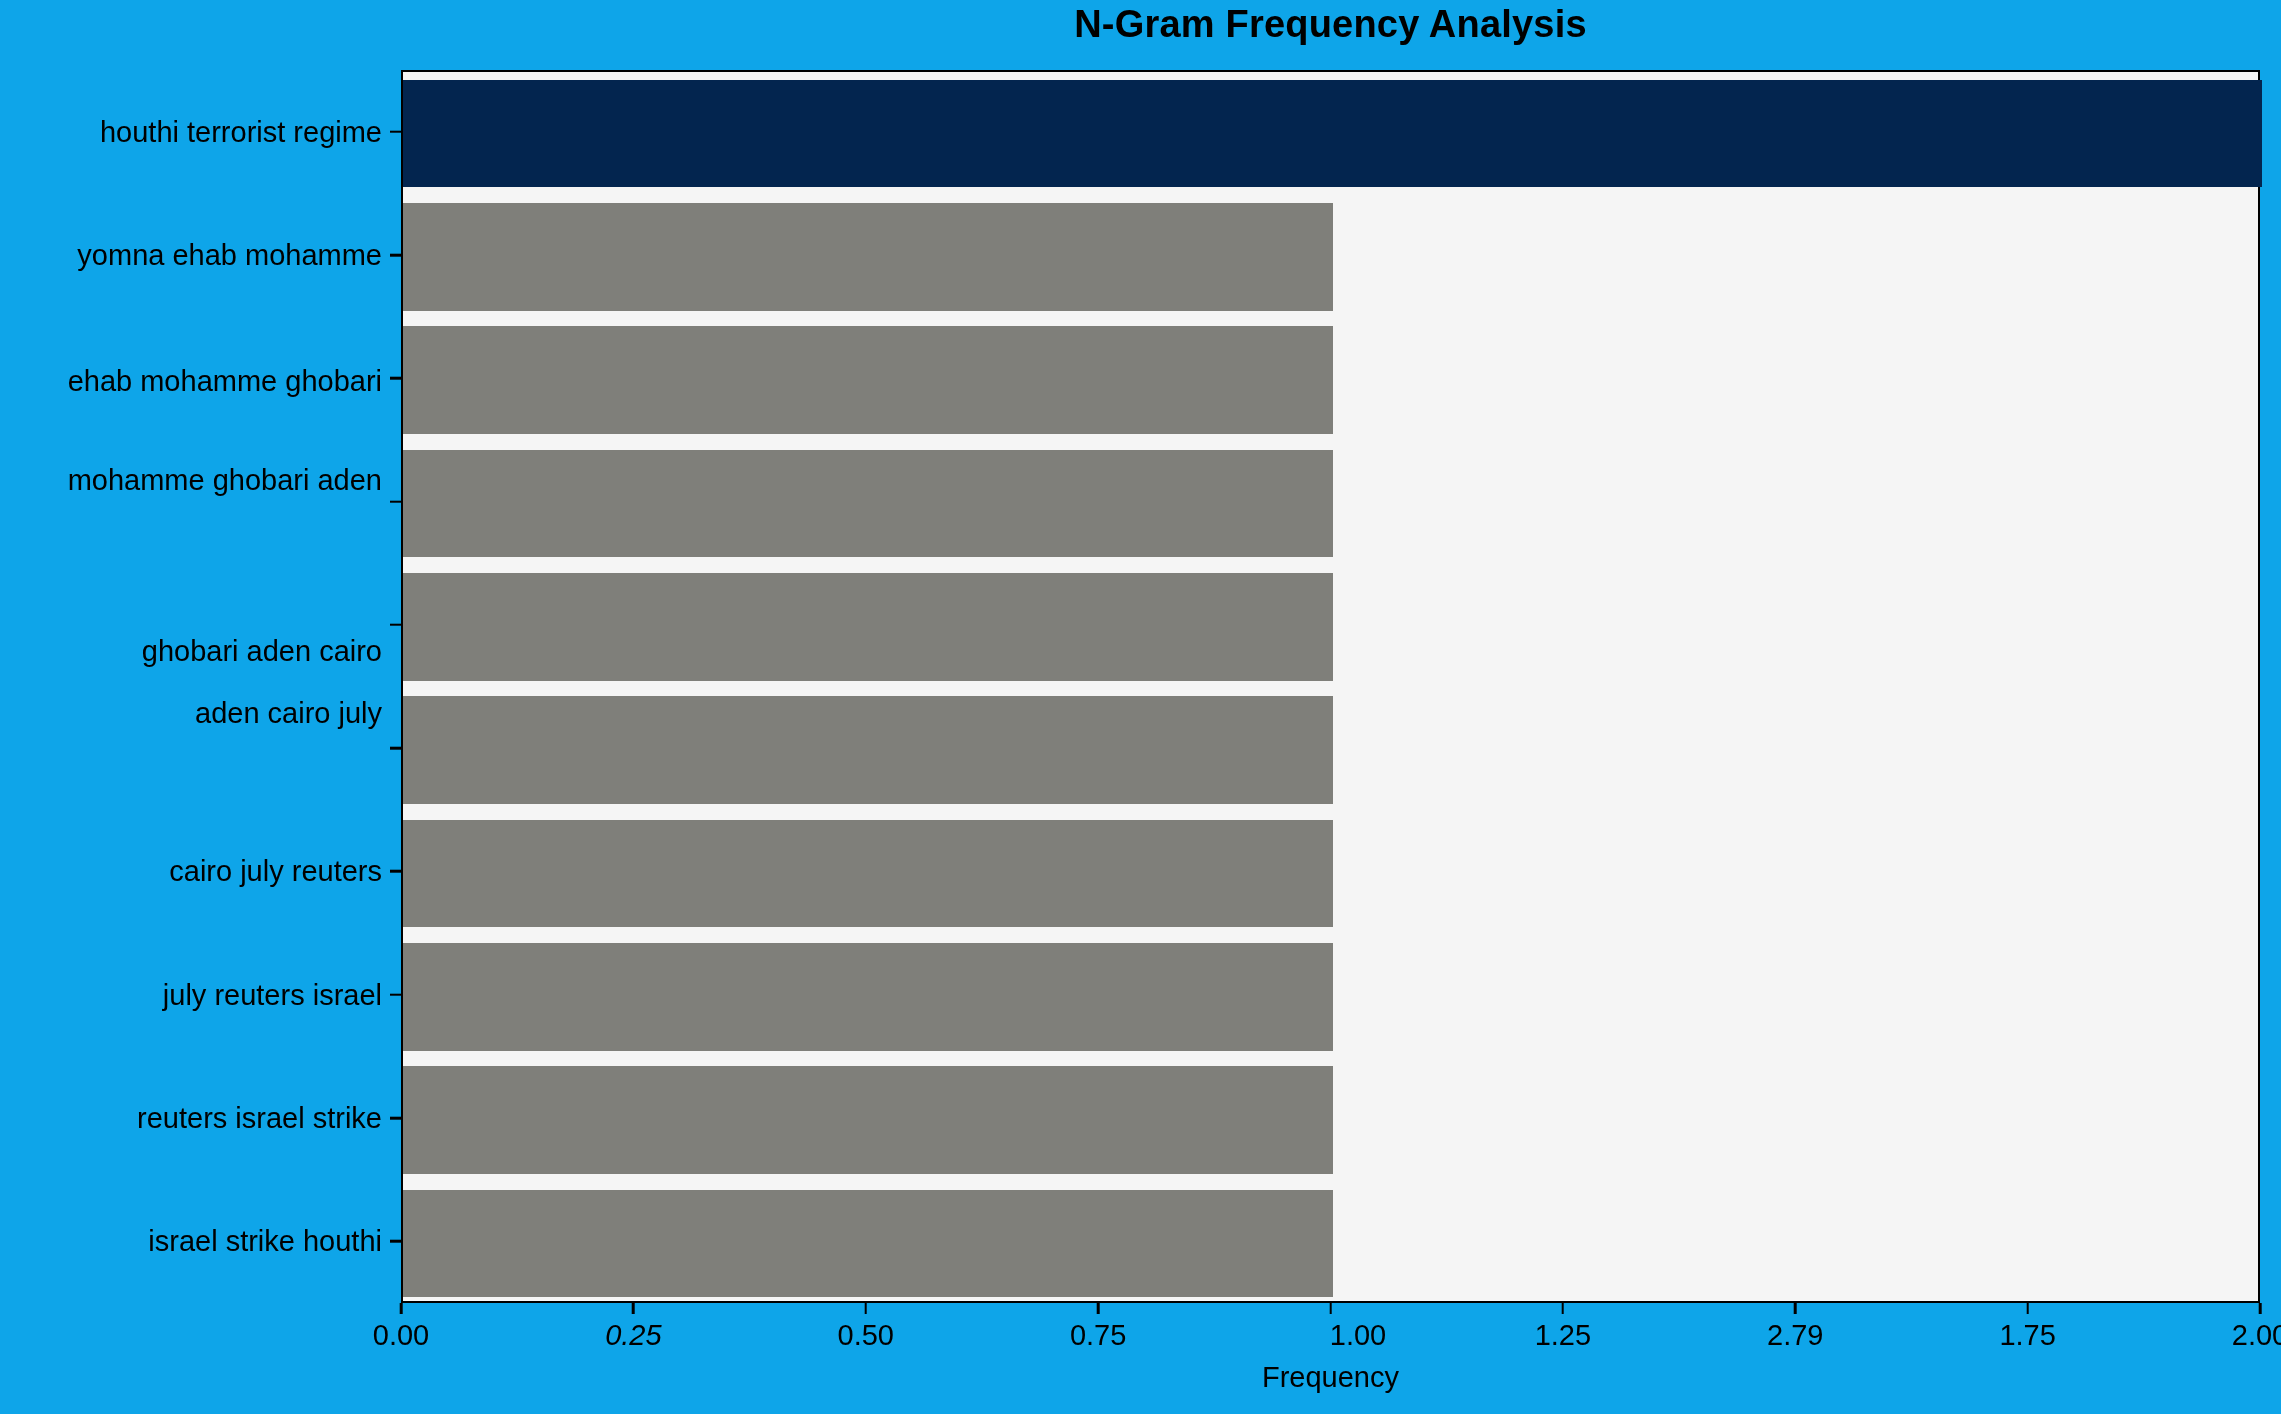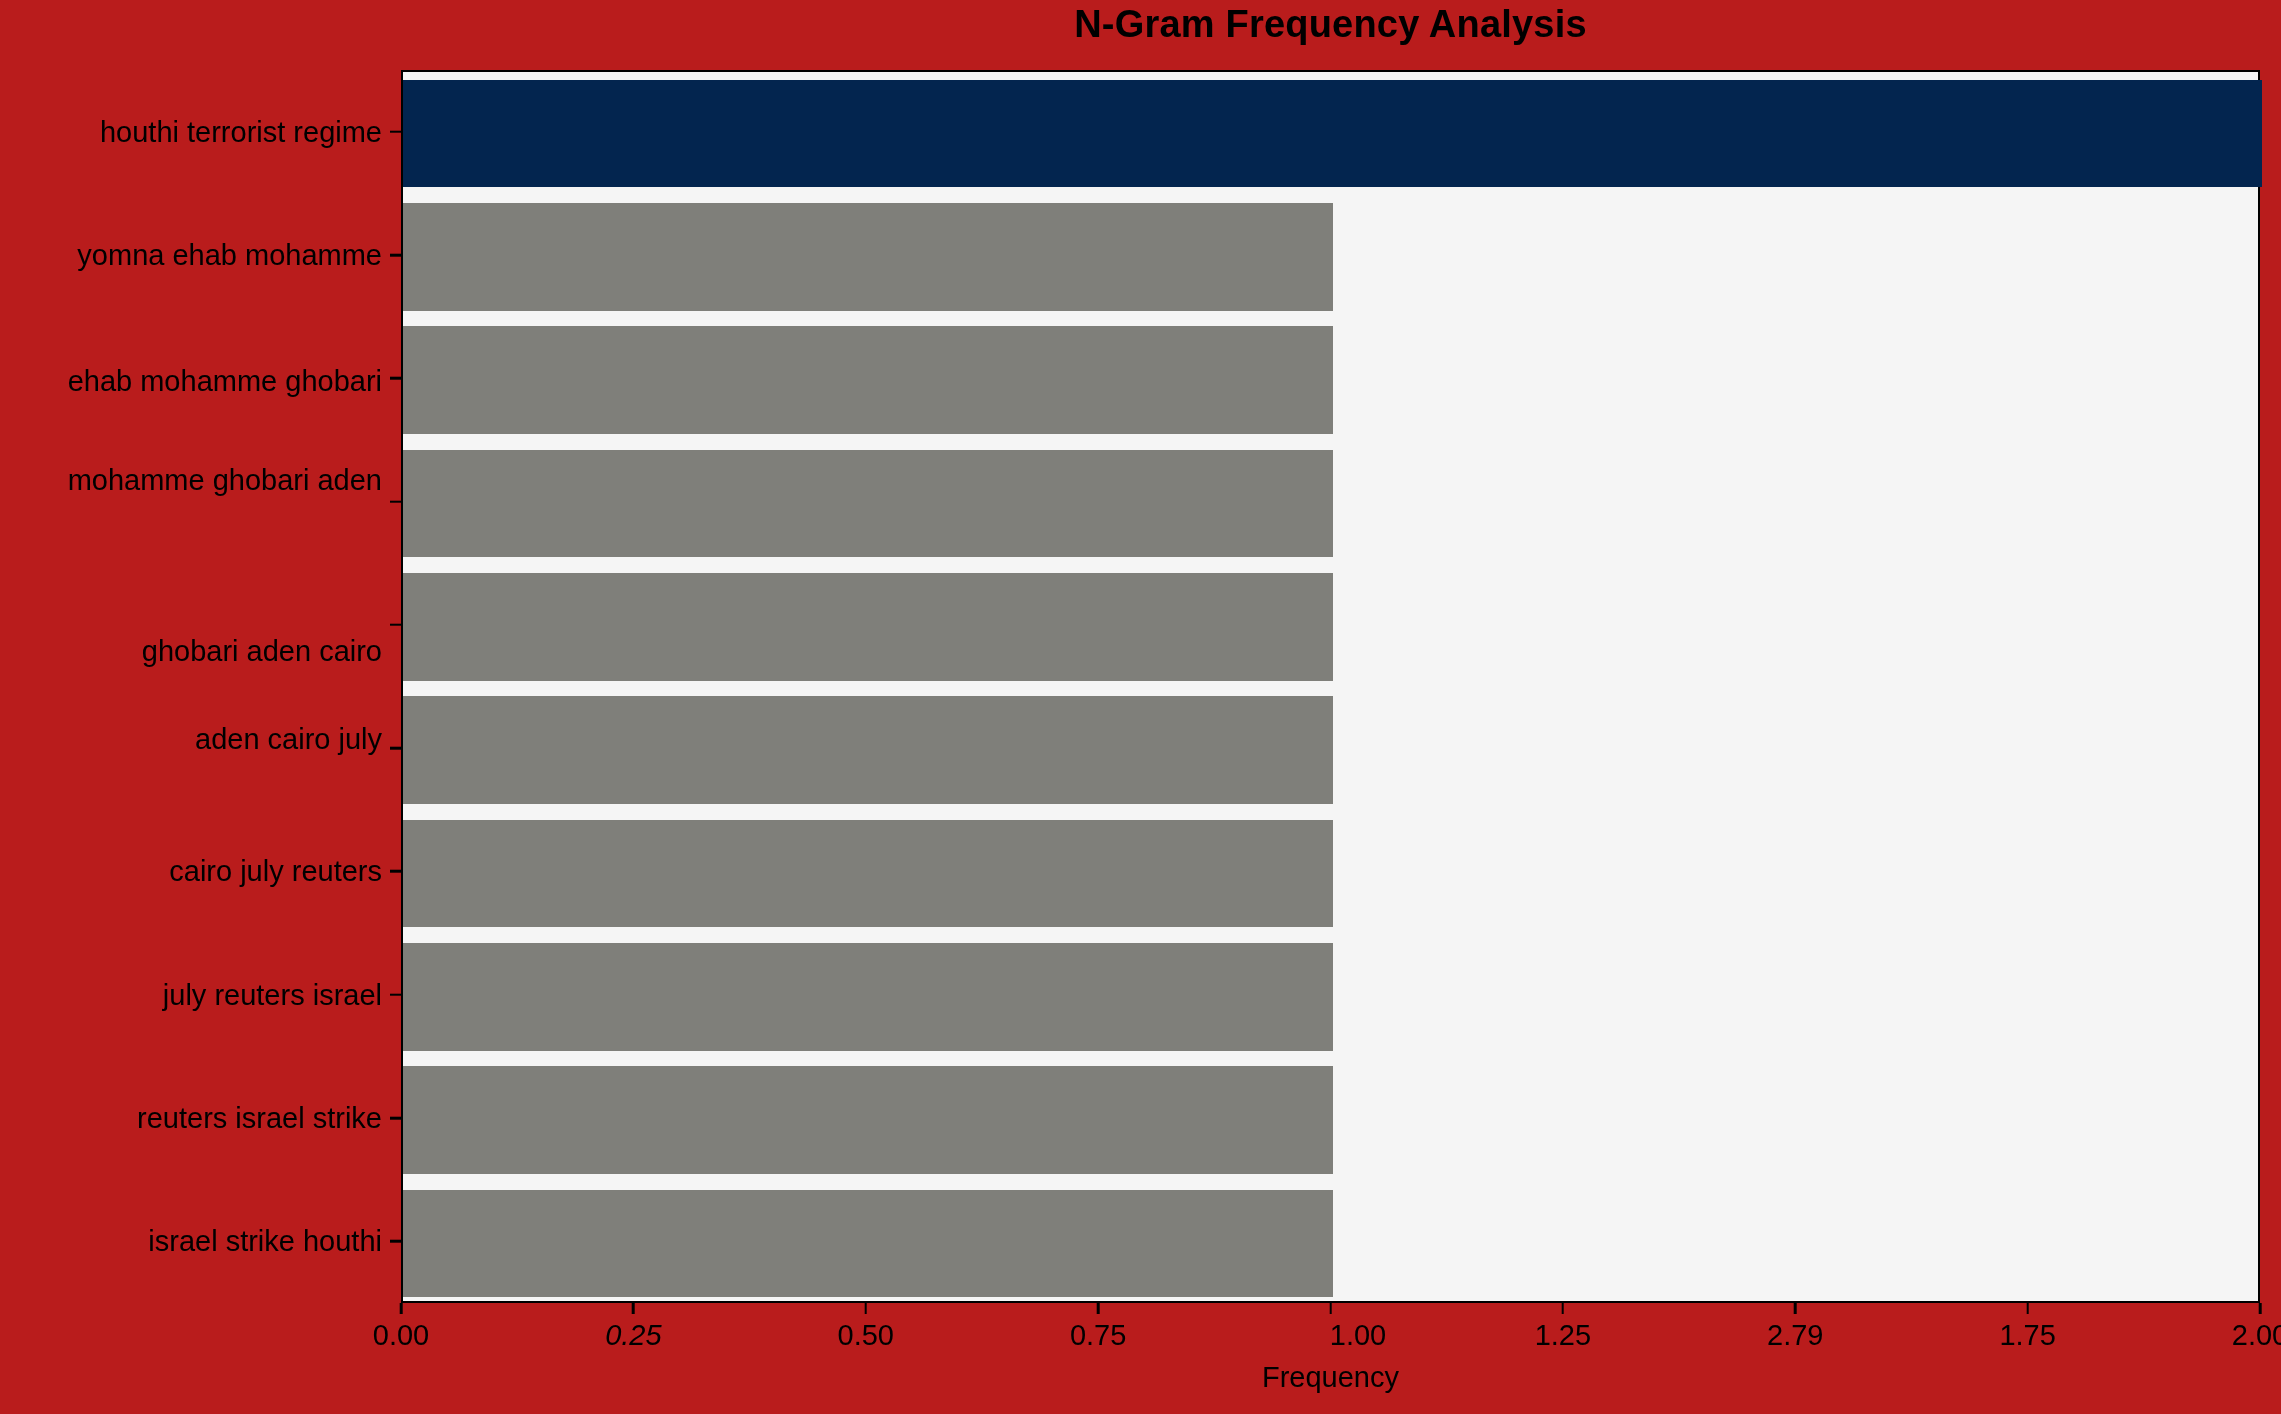--- a/index.html
+++ b/index.html
@@ -121,21 +121,21 @@
     text-align: center;
     font-size: 29px;
     color: #000000;
     white-space: nowrap;
     line-height: 34px;
   }
 </style>
 </head>
 <body>
 
-<div id="figure" style="background: #b91c1c;">
+<div id="figure" style="background: #0ea5e9;">
 
   <div id="chart-title">N-Gram Frequency Analysis</div>
 
   <div id="plot-area" style="background: rgb(245, 245, 245);">
     <div id="bars-layer">
         <div class="bar" style="top: 7.8912px; height: 107.518px; width: 1859px; background: rgb(3, 37, 79);"></div>
         <div class="bar" style="top: 131.191px; height: 107.518px; width: 929.5px; background: rgb(127, 127, 122);"></div>
         <div class="bar" style="top: 254.491px; height: 107.518px; width: 929.5px; background: rgb(127, 127, 122);"></div>
         <div class="bar" style="top: 377.791px; height: 107.518px; width: 929.5px; background: rgb(127, 127, 122);"></div>
         <div class="bar" style="top: 501.091px; height: 107.518px; width: 929.5px; background: rgb(127, 127, 122);"></div>
@@ -152,21 +152,21 @@
       <div class="ytick-label" style="top: 131.65px;">houthi terrorist regime</div>
       <div class="ytick-mark" style="top: 254.95px;"></div>
       <div class="ytick-label" style="top: 254.95px;">yomna ehab mohamme</div>
       <div class="ytick-mark" style="top: 378.25px;"></div>
       <div class="ytick-label" style="top: 381px;">ehab mohamme ghobari</div>
       <div class="ytick-mark" style="top: 501.55px;"></div>
       <div class="ytick-label" style="top: 480px;">mohamme ghobari aden</div>
       <div class="ytick-mark" style="top: 624.85px;"></div>
       <div class="ytick-label" style="top: 651px;">ghobari aden cairo</div>
       <div class="ytick-mark" style="top: 748.15px;"></div>
-      <div class="ytick-label" style="top: 739px; text-align: center;">aden cairo july</div>
+      <div class="ytick-label" style="top: 713px; text-align: center;">aden cairo july</div>
       <div class="ytick-mark" style="top: 871.45px;"></div>
       <div class="ytick-label" style="top: 871.45px;">cairo july reuters</div>
       <div class="ytick-mark" style="top: 994.75px;"></div>
       <div class="ytick-label" style="top: 994.75px;">july reuters israel</div>
       <div class="ytick-mark" style="top: 1118.05px;"></div>
       <div class="ytick-label" style="top: 1118.05px;">reuters israel strike</div>
       <div class="ytick-mark" style="top: 1241.35px;"></div>
       <div class="ytick-label" style="top: 1241.35px;">israel strike houthi</div>
     </div>
 

